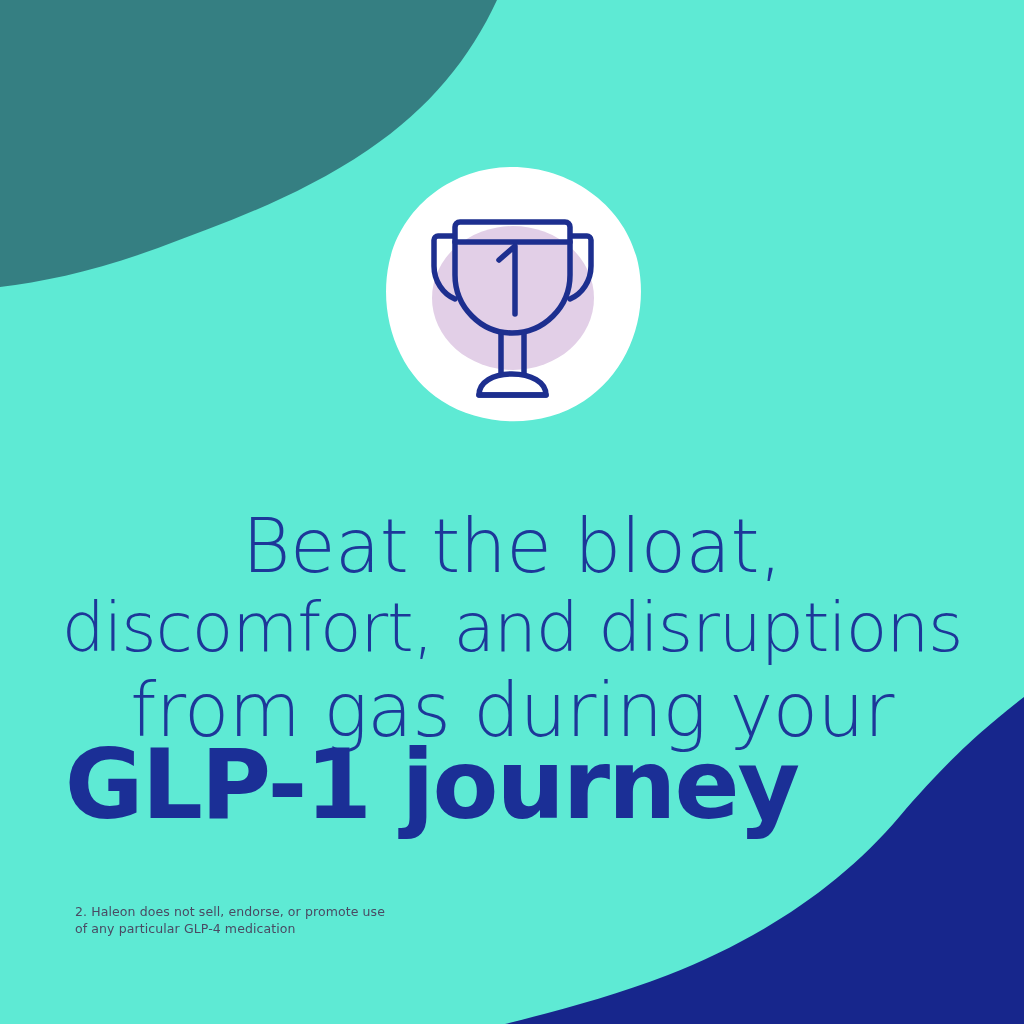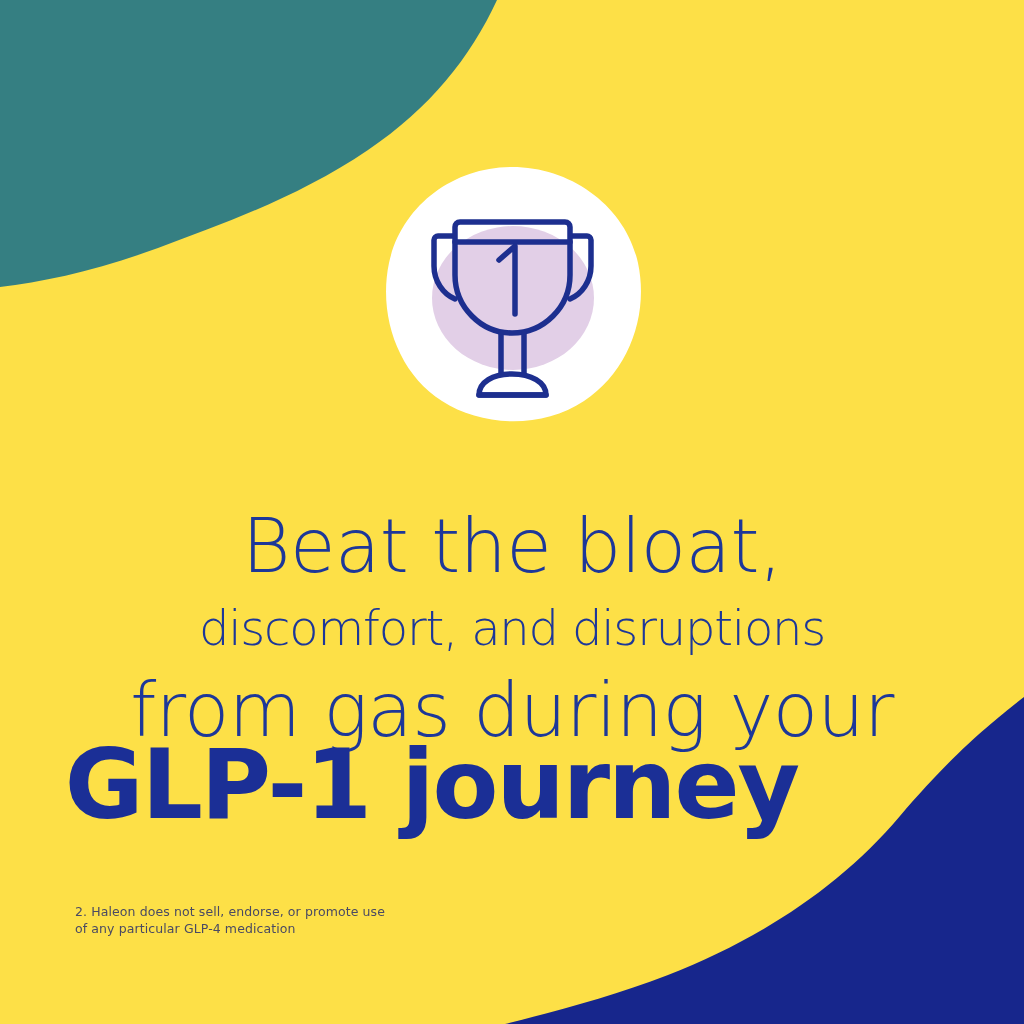--- a/index.html
+++ b/index.html
@@ -11,21 +11,21 @@
     height: 1024px;
     background: #f2f0ec;
     font-family: "Liberation Sans", sans-serif;
     overflow: hidden;
   }
 
   #poster {
     position: relative;
     width: 1024px;
     height: 1024px;
-    background: #fde047;
+    background: #5eead4;
     overflow: hidden;
   }
 
   
   .wave-layer {
     position: absolute;
     left: 0;
     top: 0;
     width: 1024px;
     height: 1024px;
@@ -54,21 +54,21 @@
     font-weight: 300;
     font-size: 74px;
     line-height: 82px;
     letter-spacing: -0.5px;
   }
   .headline .hl-line {
     display: block;
     white-space: nowrap;
   }
   .headline .hl-line.l2 {
-    font-size: 48px;
+    font-size: 68px;
     letter-spacing: -1.2px;
   }
   .headline .hl-line.l3 {
     font-size: 74px;
   }
 
   .headline-emph {
     position: absolute;
     left: 0;
     top: 733px;

